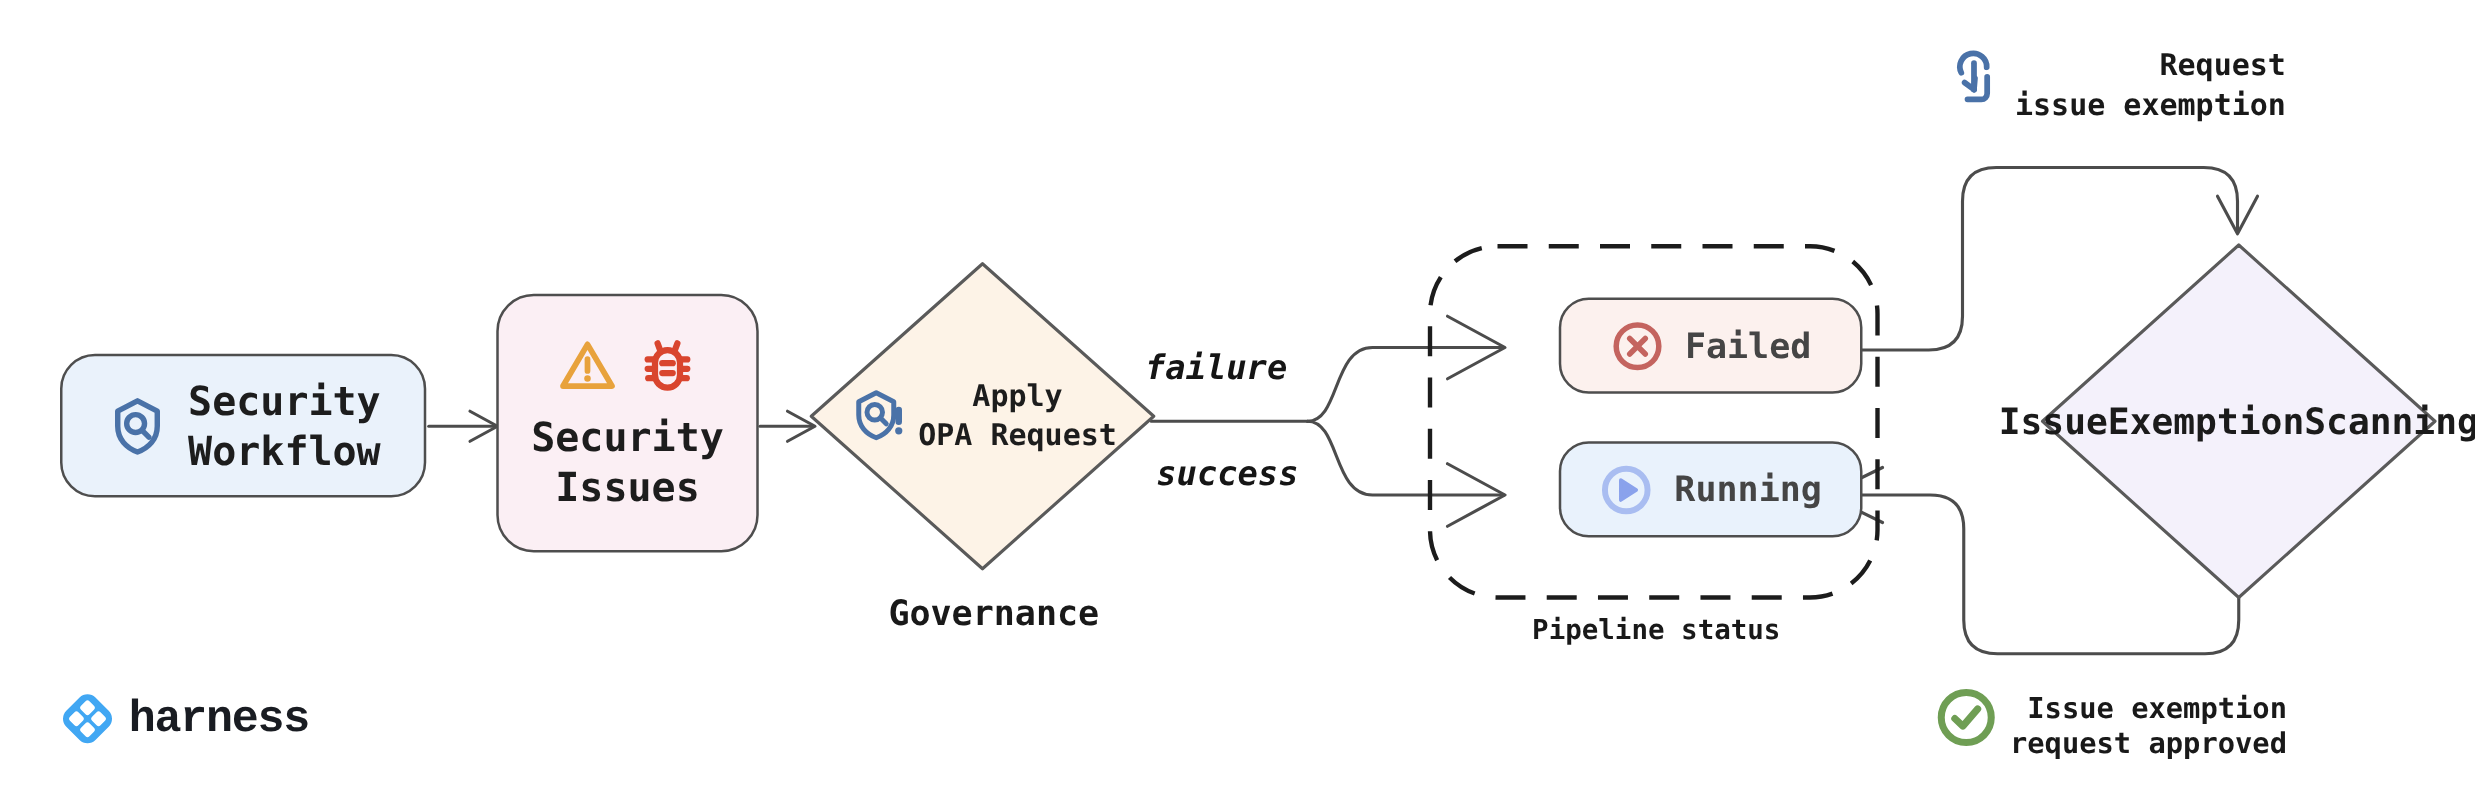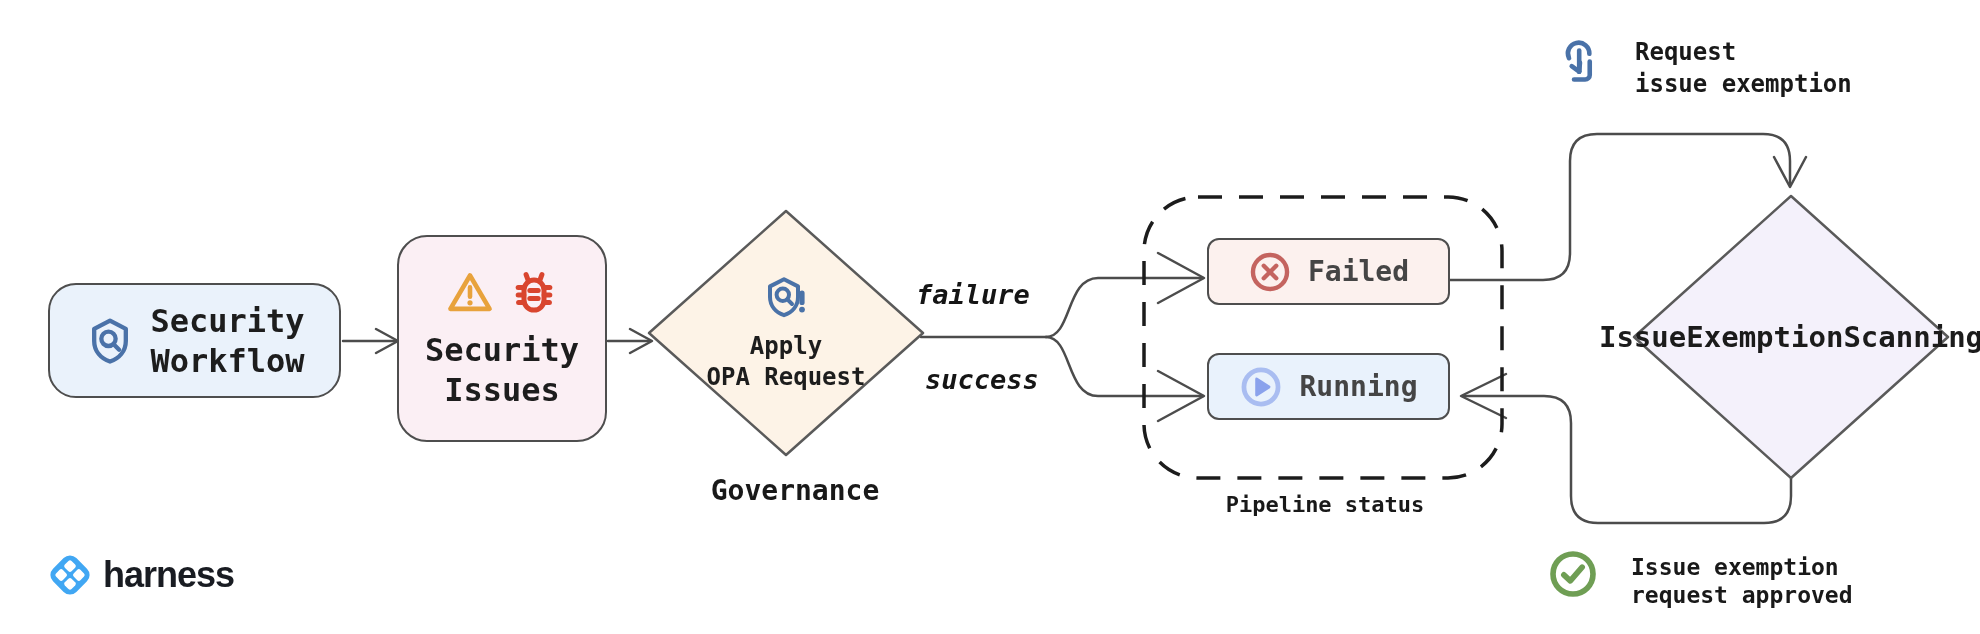--- a/index.html
+++ b/index.html
@@ -11,43 +11,43 @@
   .roundbox { border:2.5px solid #4e4e4e; }
   .scanning { left:48px; top:283px; width:293px; height:115px; background:#eaf2fb;
               border-radius:28px; gap:14px; }
   .issues   { left:397px; top:235px; width:210px; height:207px; background:#fbeff4;
               border-radius:30px; flex-direction:column; gap:12px; }
   .icon-row { display:flex; gap:12px; align-items:center; }
   .nodelabel { font-size:32px; font-weight:700; color:#1d1d1d; line-height:1.25; }
   .issues .nodelabel { text-align:center; }
   .opa-wrap { left:645px; top:207px; width:282px; height:252px; z-index:2; position:absolute; }
   .opa-content { position:absolute; left:0; top:0; width:100%; height:100%;
-                 display:flex; flex-direction:column; align-items:center; justify-content:center; gap:8px; }
+                 display:flex; align-items:center; justify-content:center; gap:8px; }
   .opa-label { font-size:24px; font-weight:700; color:#1d1d1d; line-height:1.3; text-align:center; }
   .caption { position:absolute; z-index:2; font-size:28px; font-weight:700; color:#191919; text-align:center; }
   .gov { left:645px; top:474px; width:300px; }
   .pipe { left:1175px; top:492px; width:300px; font-size:22px; }
   .edge-label { position:absolute; z-index:2; font-size:27px; font-weight:700; color:#151515;font-style:italic; }
   .failure-l { left:916px; top:279px; }
   .success-l { left:925px; top:364px; }
-  .statusbox { width:243px; height:67px; border-radius:12px; gap:16px; }
+  .statusbox { width:243px; height:77px; border-radius:24px; gap:16px;margin-left:40px; }
   .failed  { left:1207px; top:238px; background:#fcf1ee; }
   .running { left:1207px; top:353px; background:#e9f2fc; }
   .statuslabel { font-size:28px; font-weight:700; color:#454545; }
   .exemption-wrap { left:1630px; top:192px; width:322px; height:290px; position:absolute; z-index:2; }
   .exemption-text { position:absolute; left:0; top:0; width:100%; height:100%;
                     display:flex; flex-direction:row; align-items:center; justify-content:center;
                     font-size:29px; font-weight:700; color:#1b1b1b; line-height:1.32; }
-  .annot { position:absolute; z-index:2; display:flex; align-items:flex-start; gap:33px; }
+  .annot { position:absolute; z-index:2; display:flex; align-items:flex-start; gap:10px;text-align:right; }
   .request { left:1556px; top:36px; }
   .approved { left:1548px; top:549px; }
   .annot-text { font-size:24px; font-weight:700; color:#191919; line-height:1.35; }
   .approved .annot-text { font-size:23px; line-height:1.2; padding-top:5px; }
   .brand { left:46px; top:551px; position:absolute; z-index:2; display:flex; align-items:center; gap:9px; }
-  .brand-word { font-family:Liberation Sans, sans-serif; font-weight:700; font-size:36px;
+  .brand-word { font-family:Liberation Mono, monospace; font-weight:700; font-size:36px;
                 color:#191c22; letter-spacing:-1px; }
 </style>
 </head>
 <body>
 
 <div class="canvas">
 
   <svg class="wires" width="1980" height="634" viewBox="0 0 1980 634">
     <g fill="none" stroke="#4c4c4c" stroke-width="2.5" stroke-linecap="round" stroke-linejoin="round">
 

